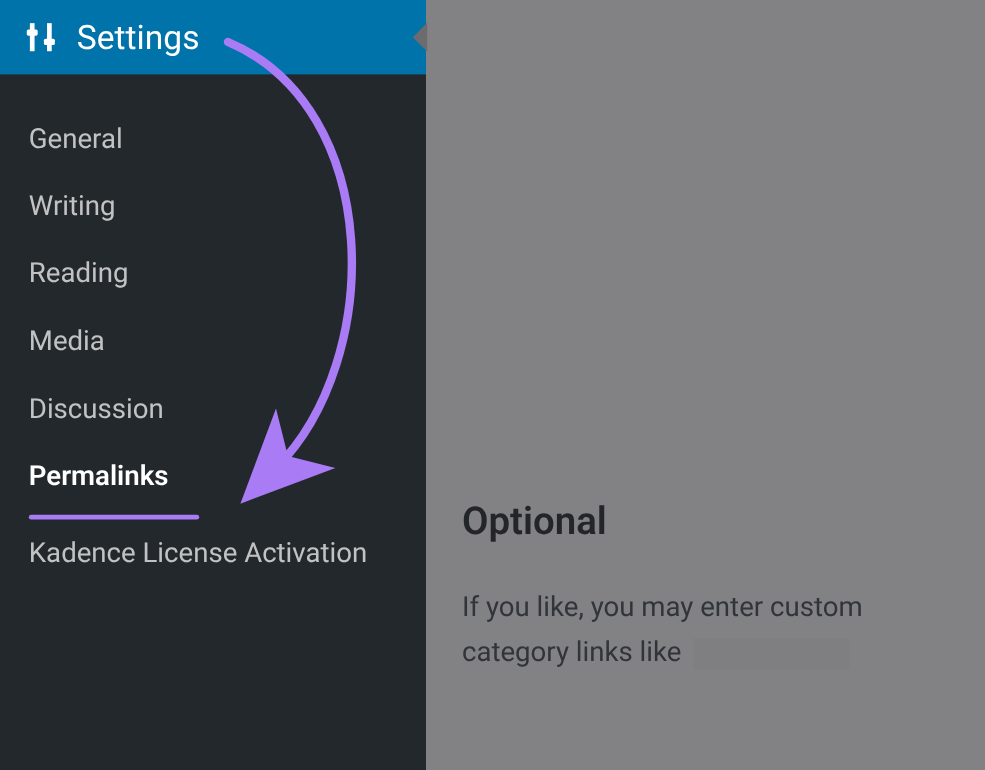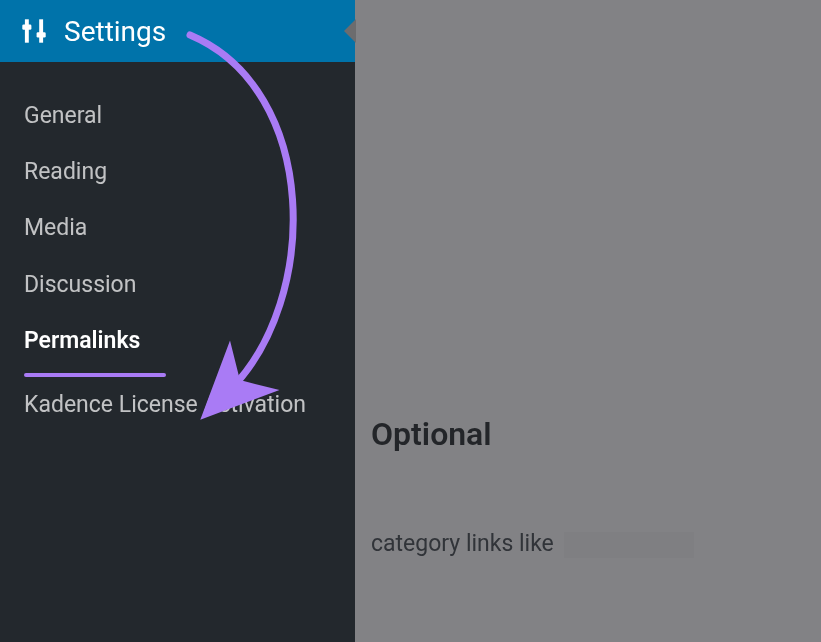--- a/index.html
+++ b/index.html
@@ -10,21 +10,21 @@
     .sidebar-title { font-size:28px; font-weight:400; color:#fff; }
     .pointer-notch { position:absolute; right:-1px; top:50%; transform:translateY(-50%); width:0; height:0; border-top:12px solid transparent; border-bottom:12px solid transparent; border-right:12px solid rgba(108,108,110,1); }
     .sidebar-items { padding:26px 16px 0 0; }
     .sidebar-item { padding:12px 24px; cursor:pointer; }
     .sidebar-item span { font-size:23px; color:rgba(238,238,238,0.78); line-height:1.4; }
     .sidebar-item.active span { color:#fff; font-weight:600; }
     .underline { display:block; width:142px; height:4px; background:#a97bf5; margin:4px 0 0 24px; border-radius:2px; }
     .content-area { flex:1; position:relative; }
     .content-bg { position:absolute; inset:0; background:#f0f0f1; }
     .content-overlay { position:absolute; inset:0; background:rgba(40,40,44,0.55); }
-    .content-inner { position:absolute; inset:0; padding-top:415px; padding-left:16px; color:#1d2327; }
+    .content-inner { position:absolute; inset:0; padding-top:415px; padding-left:30px; color:#1d2327; }
     .content-heading { font-size:32px; font-weight:600; color:#1d2327; margin-bottom:34px; }
     .content-body { font-size:23px; line-height:1.65; color:#3c434a; }
     .faded-box { display:inline-block; background:rgba(231,231,233,0.95); width:130px; height:26px; vertical-align:middle; margin-left:4px; }
     .annotation-arrow { position:absolute; top:20px; left:160px; width:200px; height:400px; z-index:5; pointer-events:none; }
   </style>
 </head>
 <body>
 
 <div class="sidebar">
   <div class="sidebar-header">
@@ -37,20 +37,23 @@
       </svg>
     </span>
     <span class="sidebar-title">Settings</span>
     <span class="pointer-notch"></span>
   </div>
   <div class="sidebar-items">
     <div class="sidebar-item">
       <span>General</span>
     </div>
     <div class="sidebar-item">
+      <span>Writing</span>
+    </div>
+    <div class="sidebar-item">
       <span>Reading</span>
     </div>
     <div class="sidebar-item">
       <span>Media</span>
     </div>
     <div class="sidebar-item">
       <span>Discussion</span>
     </div>
     <div class="sidebar-item active">
       <span>Permalinks</span>
@@ -60,21 +63,21 @@
       <span>Kadence License Activation</span>
     </div>
   </div>
 </div>
 
 <div class="content-area">
   <div class="content-bg"></div>
   <div class="content-inner">
     <h2 class="content-heading">Optional</h2>
     <p class="content-body">
-      <br>
+      <span>If you like, you may enter custom</span><br>
       <span>category links like</span>
       <span class="faded-box"></span>
     </p>
   </div>
   <div class="content-overlay"></div>
 </div>
 
 <svg class="annotation-arrow" viewBox="0 0 200 400">
   <defs>
     <marker id="arrowhead" markerWidth="14" markerHeight="14" refX="6" refY="6" orient="auto">

